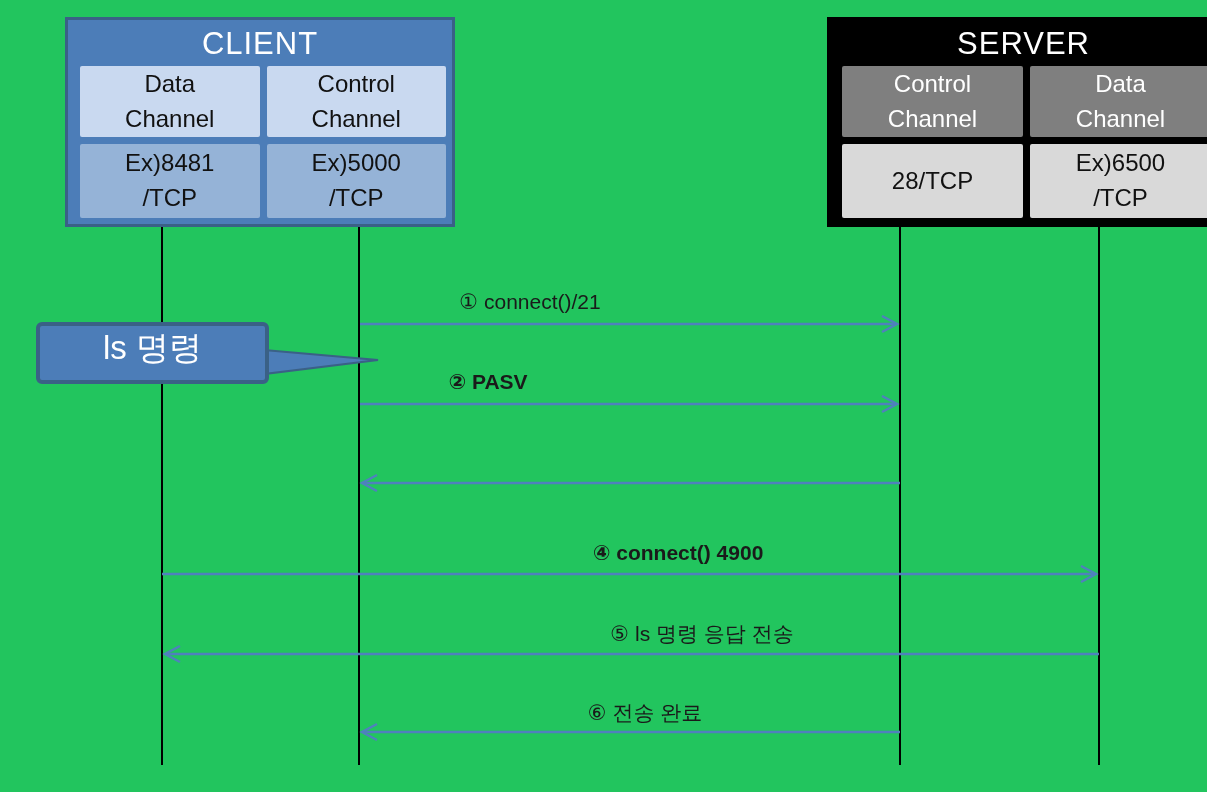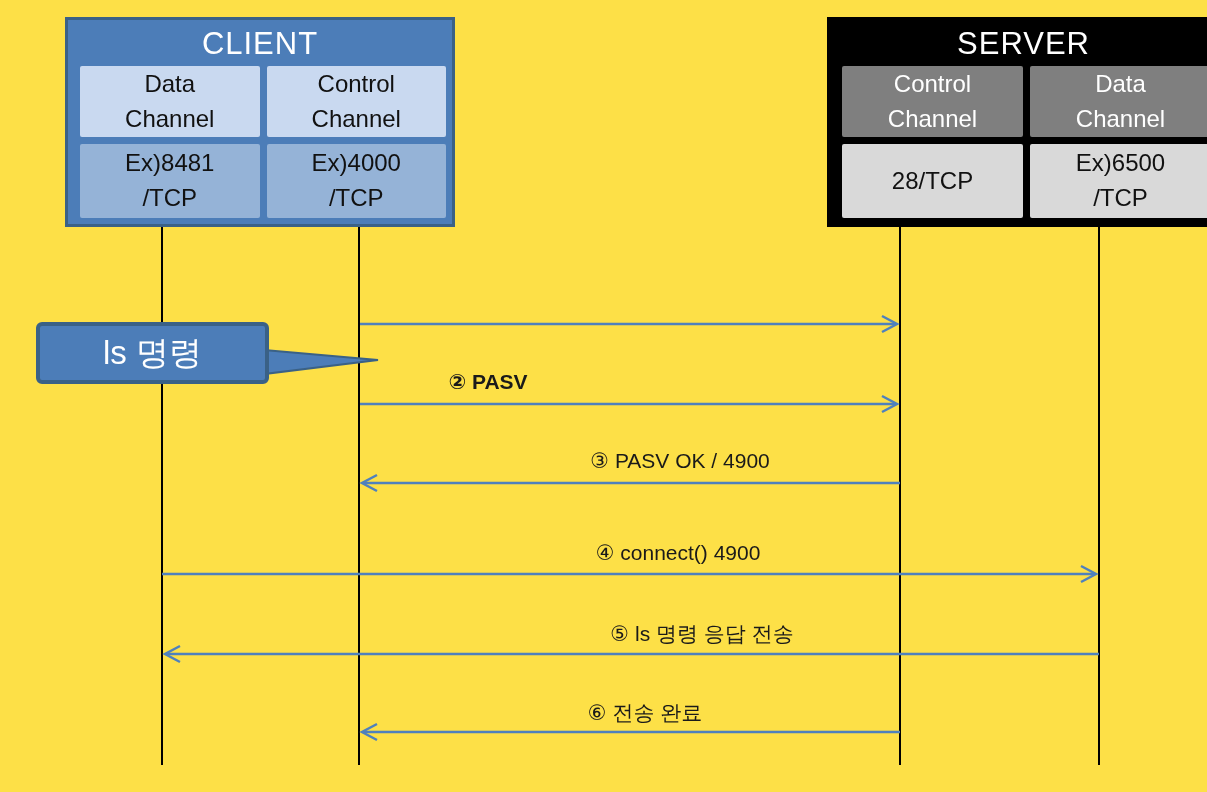--- a/index.html
+++ b/index.html
@@ -5,21 +5,21 @@
   html, body {
     margin: 0;
     padding: 0;
     background: #ffffff;
     font-family: "Liberation Sans", "DejaVu Sans", sans-serif;
   }
   .stage {
     position: relative;
     width: 1207px;
     height: 792px;
-    background: #fde047;
+    background: #22c55e;
     overflow: hidden;
   }
   .overlay {
     position: absolute;
     left: 0;
     top: 0;
     width: 1207px;
     height: 792px;
   }
   .lifeline {
@@ -102,21 +102,21 @@
     position: absolute;
     left: 36px;
     top: 322px;
     width: 233px;
     height: 62px;
     box-sizing: border-box;
     background: var(--client-fill, #4C7DB8);
     border: 4px solid var(--client-border, #3A6186);
     border-radius: 6px;
     display: flex;
-    align-items: center;
+    align-items: flex-start;
     justify-content: center;
     color: #ffffff;
     font-size: 33px;
   }
 </style>
 </head>
 <body>
 
 <div class="stage">
 
@@ -157,21 +157,21 @@
 
   <div class="entity client-box">
     <div class="entity-title">CLIENT</div>
     <div class="entity-grid">
       <div class="cell client-channel">Data
 Channel</div>
       <div class="cell client-channel">Control
 Channel</div>
       <div class="cell client-port">Ex)8481
 /TCP</div>
-      <div class="cell client-port">Ex)4000
+      <div class="cell client-port">Ex)5000
 /TCP</div>
     </div>
   </div>
 
   <div class="entity server-box">
     <div class="entity-title">SERVER</div>
     <div class="entity-grid">
       <div class="cell server-channel">Control
 Channel</div>
       <div class="cell server-channel">Data
@@ -179,19 +179,19 @@
       <div class="cell server-port">28/TCP</div>
       <div class="cell server-port">Ex)6500
 /TCP</div>
     </div>
   </div>
 
   <div class="callout">
     <span>ls 명령</span>
   </div>
 
+  <div class="msg-label" style="left:420px; top:290px; width:220px;">① connect()/21</div>
   <div class="msg-label" style="left:398px; top:370px; width:180px;font-weight:bold;">② PASV</div>
-  <div class="msg-label" style="left:555px; top:449px; width:250px;">③ PASV OK / 4900</div>
-  <div class="msg-label" style="left:553px; top:541px; width:250px;">④ connect() 4900</div>
+  <div class="msg-label" style="left:553px; top:541px; width:250px;font-weight:bold;">④ connect() 4900</div>
   <div class="msg-label" style="left:520px; top:699px; width:250px;">⑥ 전송 완료</div>
   <div class="msg-label" style="left:557px; top:620px; width:290px;">⑤ ls 명령 응답 전송</div>
 
 </div>
 
 </body></html>

